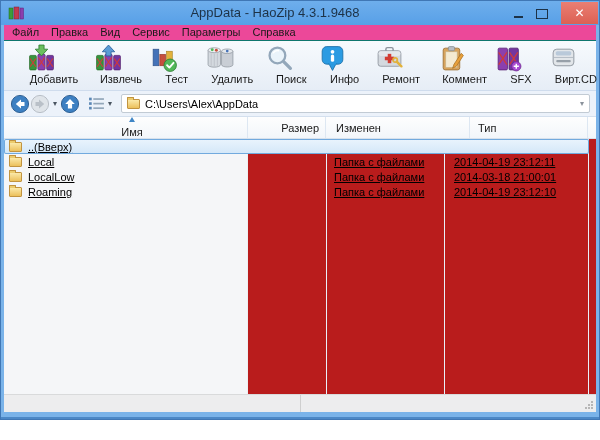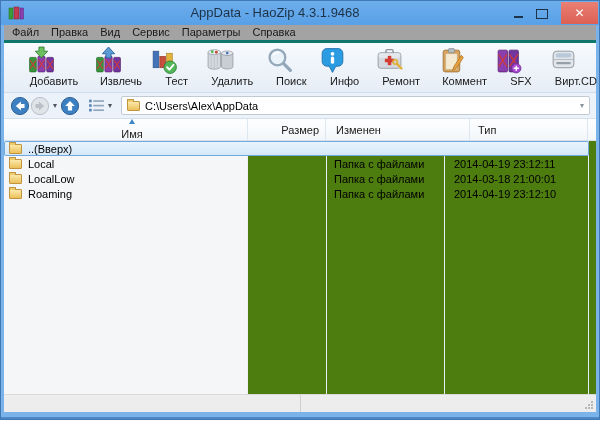--- a/index.html
+++ b/index.html
@@ -15,21 +15,21 @@
   .app-icon{position:absolute;left:7px;top:4px;width:16px;height:16px;}
   .title-text{position:absolute;left:60px;right:110px;top:4px;text-align:center;font-size:13px;color:#1d3247;white-space:nowrap;}
   .win-controls{position:absolute;top:1px;right:1px;height:22px;display:flex;align-items:stretch;}
   .btn-min,.btn-max{width:23px;position:relative;}
   .btn-min::after{content:"";position:absolute;left:7px;top:14px;width:9px;height:2px;background:#1d3247;}
   .btn-max::after{content:"";position:absolute;left:6px;top:7px;width:10px;height:8px;border:1px solid #1d3247;background:transparent;}
   .btn-close{width:37px;margin-left:8px;background:linear-gradient(#ea7f73,#dc6054);color:#fff;font-size:12px;text-align:center;line-height:22px;}
   
   .app-frame{position:absolute;top:24px;left:3px;right:3px;bottom:7px;background:#fff;display:flex;flex-direction:column;}
   
-  .menubar{flex:0 0 16px;background:#a3a3a3;border-bottom:3px solid #0f766e;display:flex;align-items:center;padding-left:2px;}
+  .menubar{flex:0 0 16px;background:#ec4899;border-bottom:1px solid #0f766e;display:flex;align-items:center;padding-left:2px;}
   .menu-item{font-size:11px;color:#1a1a1a;padding:0 6px;line-height:15px;}
   
   .toolbar{flex:0 0 50px;background:linear-gradient(#f7fafd,#e6edf6);border-bottom:1px solid #cfdced;display:flex;align-items:flex-start;padding:3px 0 0 3px;}
   .tool-btn{display:flex;flex-direction:column;align-items:center;padding:0 3px;min-width:42px;}
   .tool-icon{width:29px;height:29px;}
   .tool-icon svg{width:100%;height:100%;display:block;}
   .tool-label{font-size:11px;color:#1a1a1a;margin-top:0;white-space:nowrap;margin-left:24px;}
   
   .addressbar{flex:0 0 26px;background:#ecf2fa;border-bottom:1px solid #d4e0ee;display:flex;align-items:center;padding:0 6px;}
   .nav-btn{width:20px;height:20px;flex:0 0 auto;}
@@ -47,21 +47,21 @@
   .w-size{width:78px;}
   .w-type{width:118px;}
   .w-mod{width:144px;}
   .hc-name{padding-left:13px;gap:4px;flex-direction:column;}
   .hc-size{justify-content:flex-end;padding-right:6px;}
   .hc-type{padding-left:8px;}
   .hc-mod{padding-left:10px;}
   .hc-fill{flex:1;border-right:none;}
   .sort-arrow{width:0;height:0;border-left:3.5px solid transparent;border-right:3.5px solid transparent;border-bottom:5px solid #3f86c6;}
   
-  .list{flex:1;position:relative;background:#4d7c0f;overflow:hidden;}
+  .list{flex:1;position:relative;background:#b91c1c;overflow:hidden;text-decoration:underline;}
   .col-shade{position:absolute;left:0;top:0;bottom:0;width:244px;background:#f5f6f8;border-right:1px solid #edeff2;}
   .col-line{position:absolute;top:0;bottom:0;width:0;border-left:1px solid #e9f0fa;}
   .cl-1{left:322px;} .cl-2{left:440px;} .cl-3{left:584px;}
   .rows{position:relative;}
   .row{height:15px;display:flex;align-items:center;width:585px;font-size:11px;color:#000;}
   .row.selected{background:linear-gradient(#eaf4fd,#d3e7f8);box-shadow:inset 0 0 0 1px #72aade;border-radius:2px;}
   .cell-name{display:flex;align-items:center;padding-left:5px;gap:6px;height:100%;}
   .cell-size{text-align:right;padding-right:6px;}
   .cell-type{padding-left:8px;}
   .cell-mod{padding-left:10px;}

